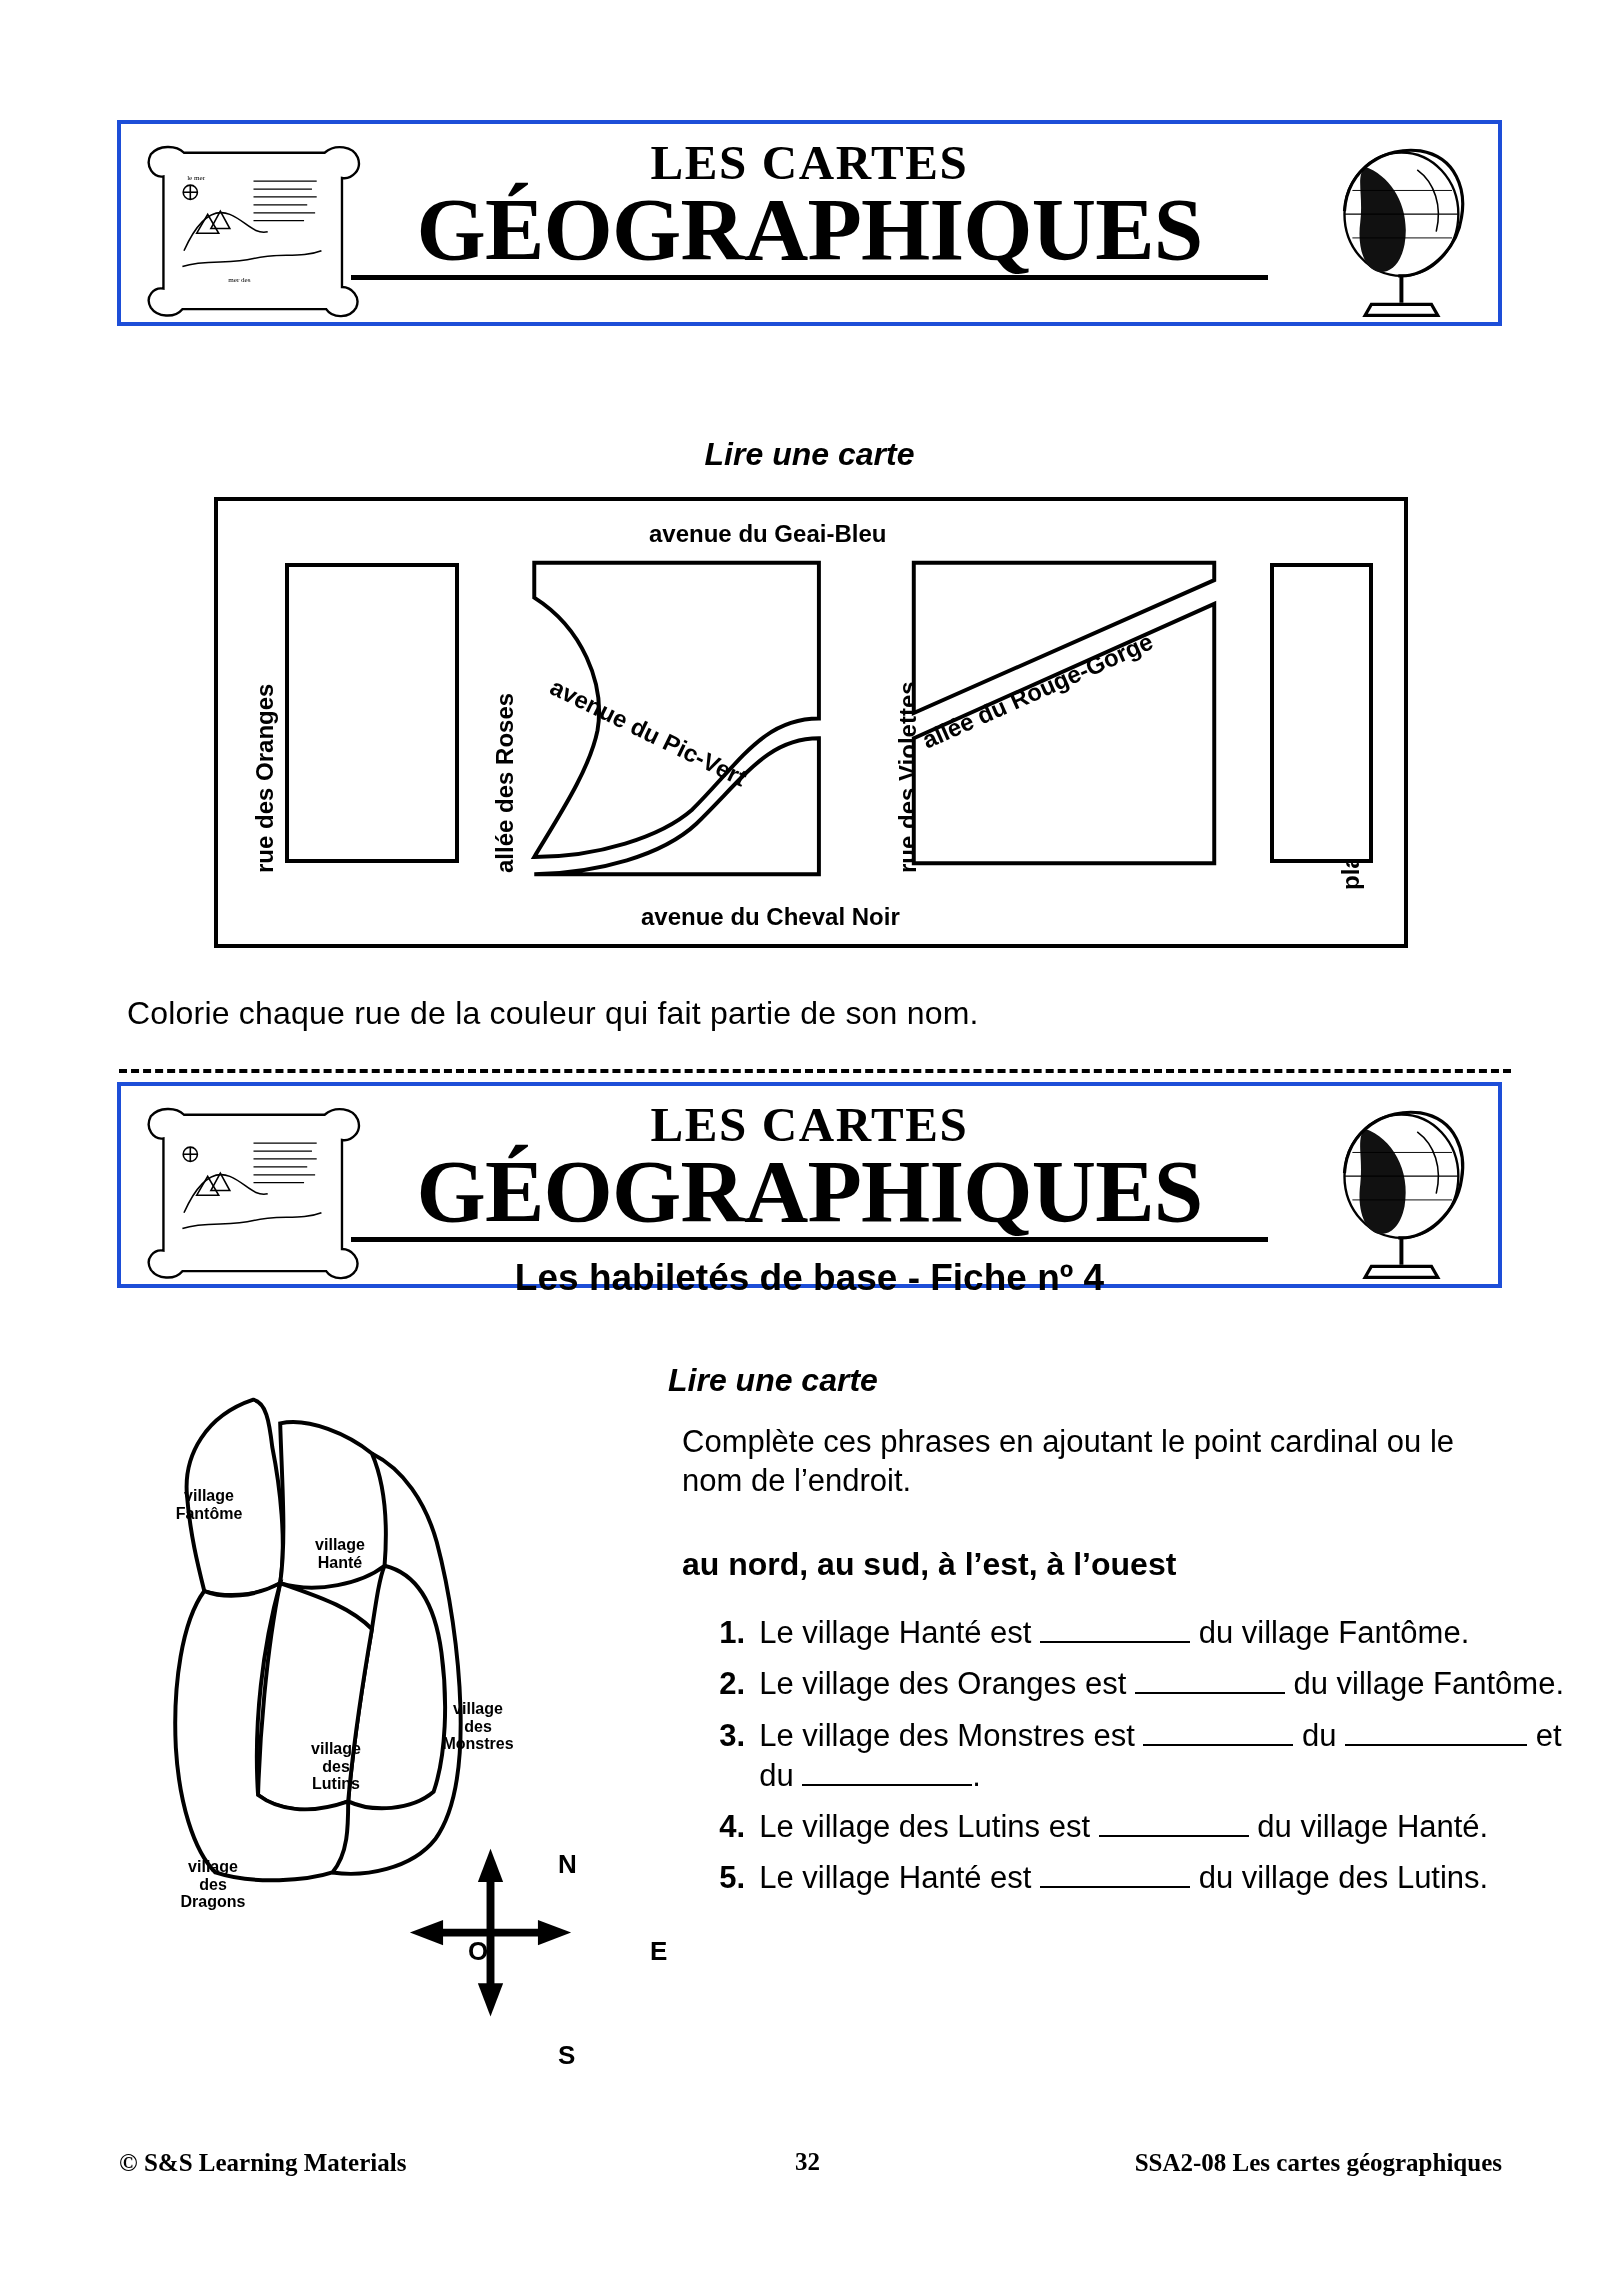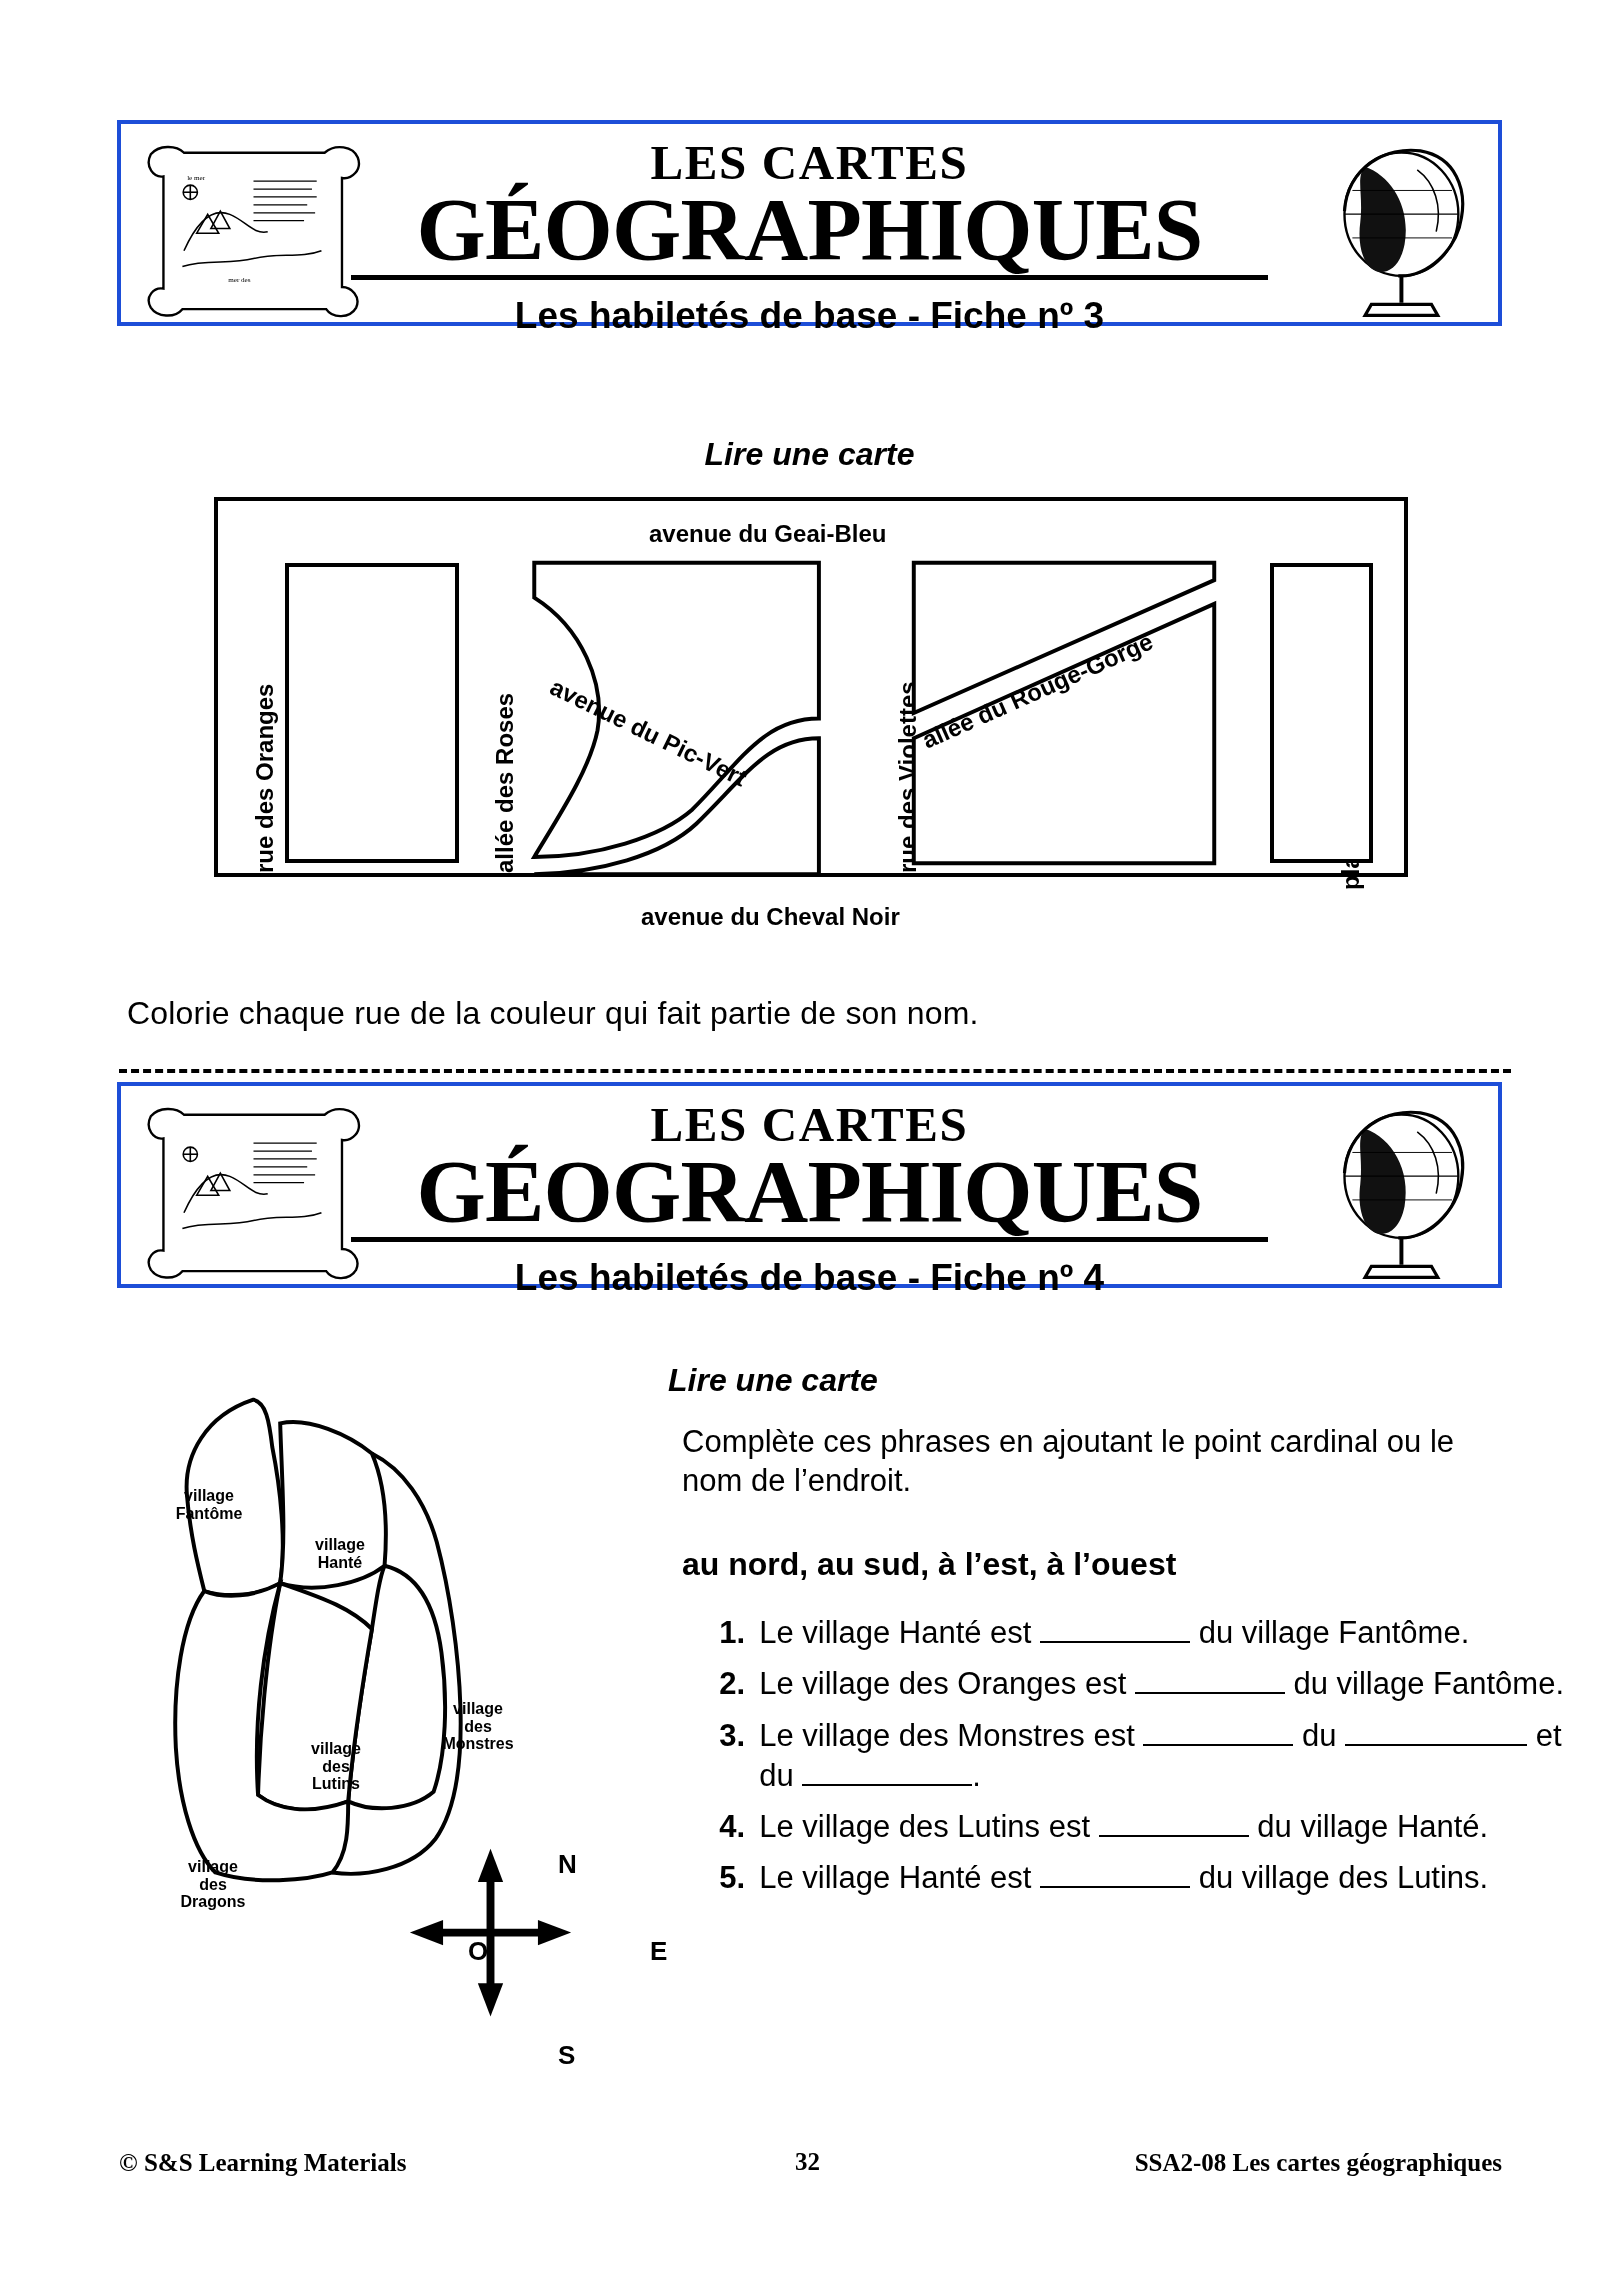--- a/index.html
+++ b/index.html
@@ -208,40 +208,39 @@
           <line x1="150" y1="112" x2="214" y2="112"></line>
         </g>
         <text x="66" y="60" font-size="9" font-family="Liberation Serif, serif">le mer</text>
         <text x="118" y="190" font-size="9" font-family="Liberation Serif, serif">mer des</text>
       </svg>
 
       <div class="banner-title-block" style="top:14.2px;">
         <div class="title-small" style="font-size:49px;">LES CARTES</div>
         <div class="title-big" style="font-size:89px;">GÉOGRAPHIQUES</div>
         <div class="title-rule" style="width:917px;"></div>
-        <div class="subtitle" style="font-size:37px; margin-top:14.2px;">Les habiletés de base -  Fiche nº 3</div>
       </div>
 
       <svg class="globe-art" style="right:8px; top:11px; width:174px; height:190px;" viewBox="0 0 220 240">
         <ellipse cx="108" cy="100" rx="72" ry="78" fill="#ffffff" stroke="#000" stroke-width="3"></ellipse>
         <path d="M62,40 C96,52 120,92 112,138 C106,168 90,176 76,172 C60,166 52,140 56,110 C60,76 50,52 62,40 Z" fill="#111"></path>
         <path d="M128,44 C150,60 160,90 152,122" fill="none" stroke="#000" stroke-width="2"></path>
         <path d="M36,100 L180,100" stroke="#000" stroke-width="1.6" fill="none"></path>
         <path d="M46,70 L172,70" stroke="#000" stroke-width="1.2" fill="none"></path>
         <path d="M46,130 L172,130" stroke="#000" stroke-width="1.2" fill="none"></path>
         <path d="M36,96 C40,40 90,14 132,20 C178,28 190,70 184,104 C178,146 140,180 104,178" fill="none" stroke="#000" stroke-width="4"></path>
         <line x1="108" y1="178" x2="108" y2="212" stroke="#000" stroke-width="5"></line>
         <path d="M62,228 L154,228 L146,214 L70,214 Z" fill="none" stroke="#000" stroke-width="4"></path>
       </svg>
     </div>
   </div>
 
   <div class="lire" style="left:50%; top:436px; transform:translateX(-50%);">Lire une carte</div>
 
-  <div class="streetmap" style="left:214px; top:497px; width:1194px; height:380px;padding-left:29px;">
+  <div class="streetmap" style="left:214px; top:497px; width:1194px; height:451px;padding-left:29px;">
 
     <div class="hlabel" style="left:431px; top:19px;">avenue du Geai-Bleu</div>
 
     <div class="hlabel" style="left:423px; top:402px;">avenue du Cheval Noir</div>
 
     <div class="vlabel" style="left:33px; top:372px; transform:rotate(-90deg);">rue des Oranges</div>
     <div class="vlabel" style="left:273px; top:372px; transform:rotate(-90deg);">allée des Roses</div>
     <div class="vlabel" style="left:676px; top:372px; transform:rotate(-90deg);">rue des Violettes</div>
     <div class="vlabel" style="left:1119px; top:389px; transform:rotate(-90deg);">place de l'Ours Brun</div>
 

